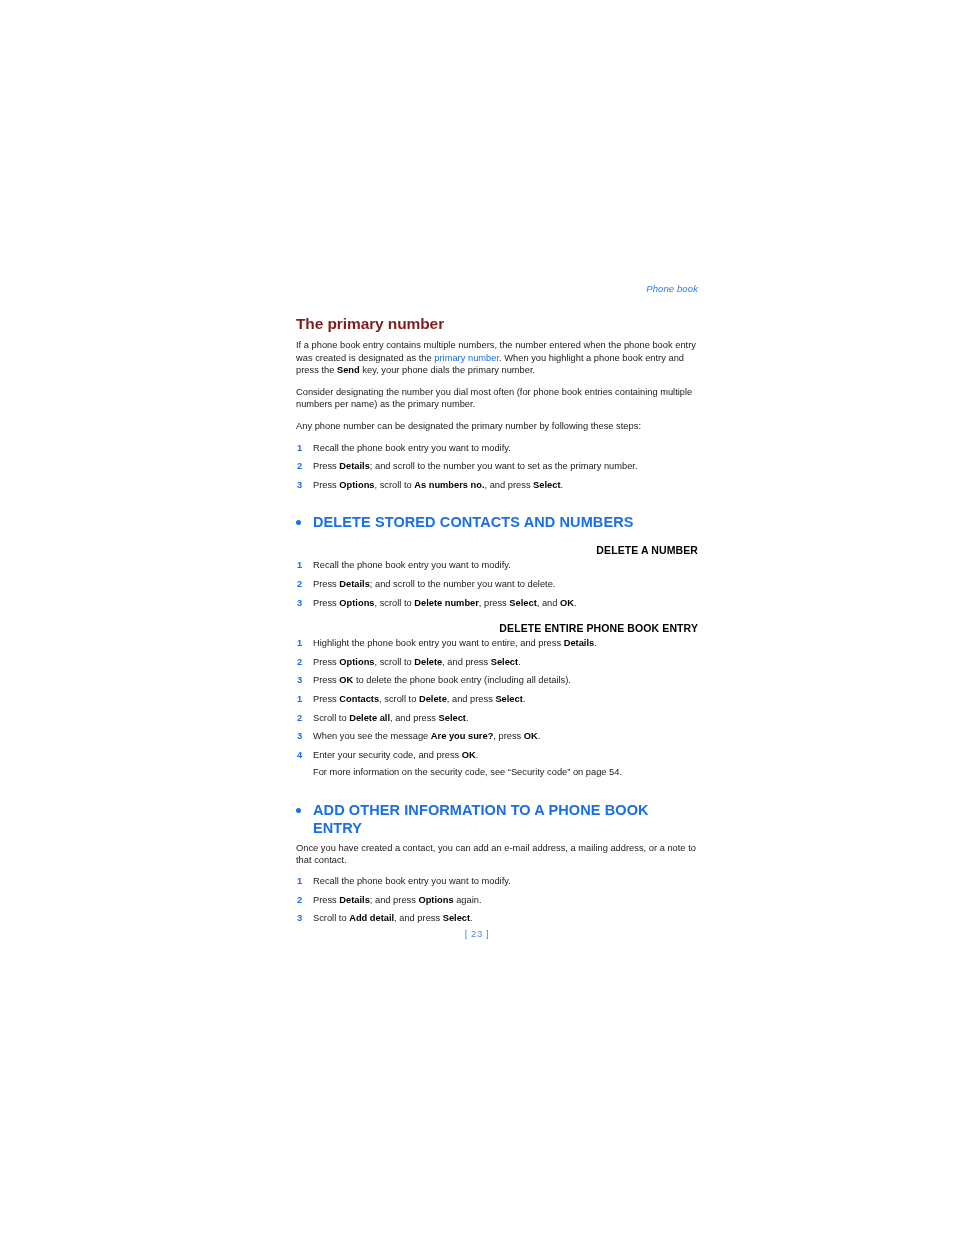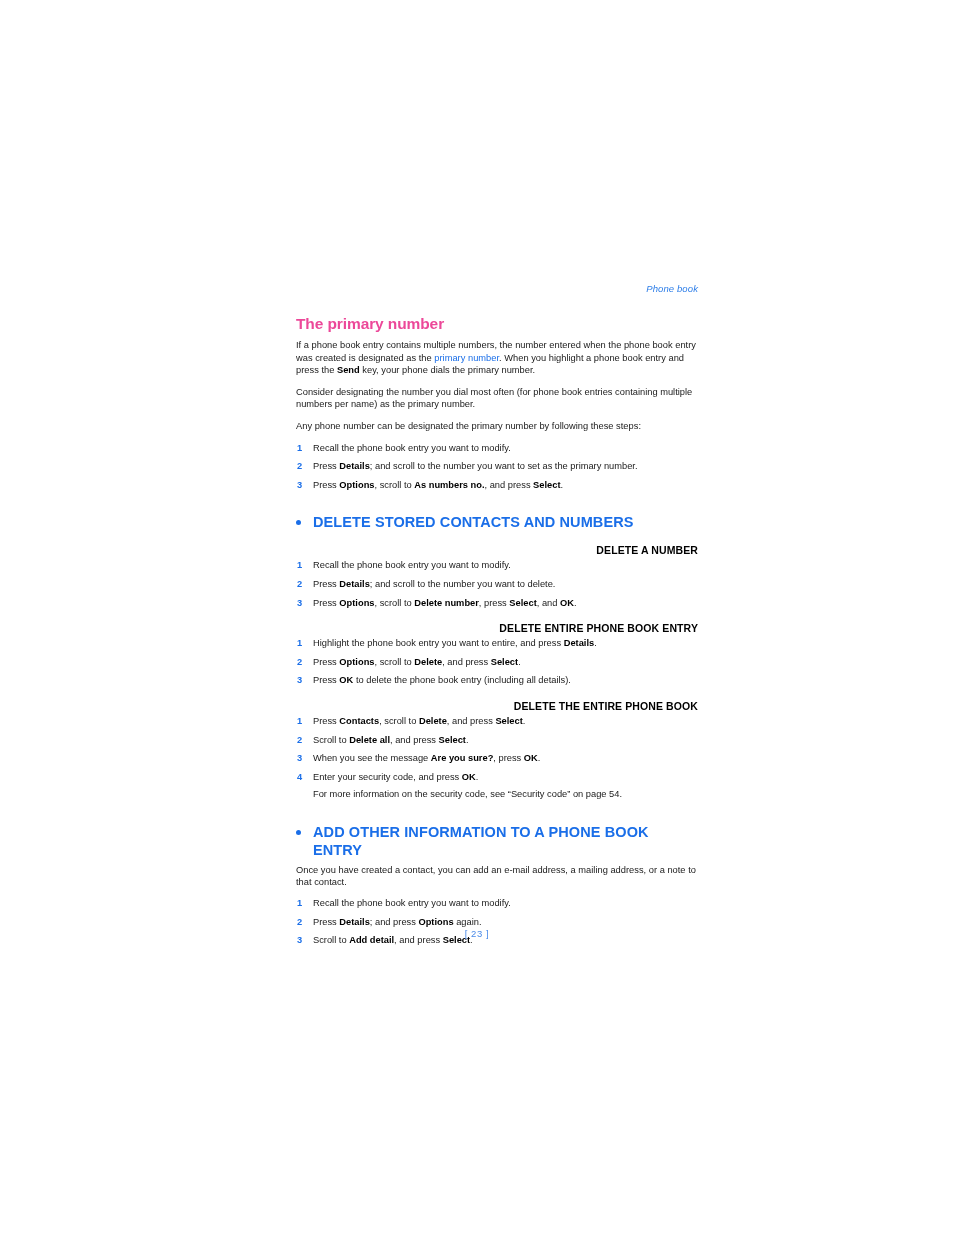--- a/index.html
+++ b/index.html
@@ -40,21 +40,21 @@
     color: #2f7fe8;
     letter-spacing: 0.1px;
     margin: 0 0 20px 0;
     line-height: 11px;
   }
 
   
   .h2 {
     font-size: 15.5px;
     font-weight: bold;
-    color: #ec4899;
+    color: #7f1d1d;
     margin: 0 0 6px 0;
     line-height: 19px;
     letter-spacing: -0.1px;
   }
 
   
   .h1-row {
     position: relative;
     margin: 22px 0 5px 17px;
     padding-left: 0;
@@ -197,21 +197,20 @@
       <li><span class="num">3</span><span>Press </span><b>Options</b><span>, scroll to </span><b>Delete number</b><span>, press </span><b>Select</b><span>, and </span><b>OK</b><span>.</span></li>
     </ol>
 
     <div class="h3">DELETE ENTIRE PHONE BOOK ENTRY</div>
     <ol class="steps">
       <li><span class="num">1</span><span>Highlight the phone book entry you want to entire, and press </span><b>Details</b><span>.</span></li>
       <li><span class="num">2</span><span>Press </span><b>Options</b><span>, scroll to </span><b>Delete</b><span>, and press </span><b>Select</b><span>.</span></li>
       <li><span class="num">3</span><span>Press </span><b>OK</b><span> to delete the phone book entry (including all details).</span></li>
     </ol>
 
-    <div class="h3">DELETE THE ENTIRE PHONE BOOK</div>
     <ol class="steps">
       <li><span class="num">1</span><span>Press </span><b>Contacts</b><span>, scroll to </span><b>Delete</b><span>, and press </span><b>Select</b><span>.</span></li>
       <li><span class="num">2</span><span>Scroll to </span><b>Delete all</b><span>, and press </span><b>Select</b><span>.</span></li>
       <li><span class="num">3</span><span>When you see the message </span><b>Are you sure?</b><span>, press </span><b>OK</b><span>.</span></li>
       <li><span class="num">4</span><span>Enter your security code, and press </span><b>OK</b><span>.</span></li>
       <li class="note-line"><span>For more information on the security code, see “Security code” on page 54.</span></li>
     </ol>
 
     <div class="h1-row">
       <span class="h1-bullet"></span>

